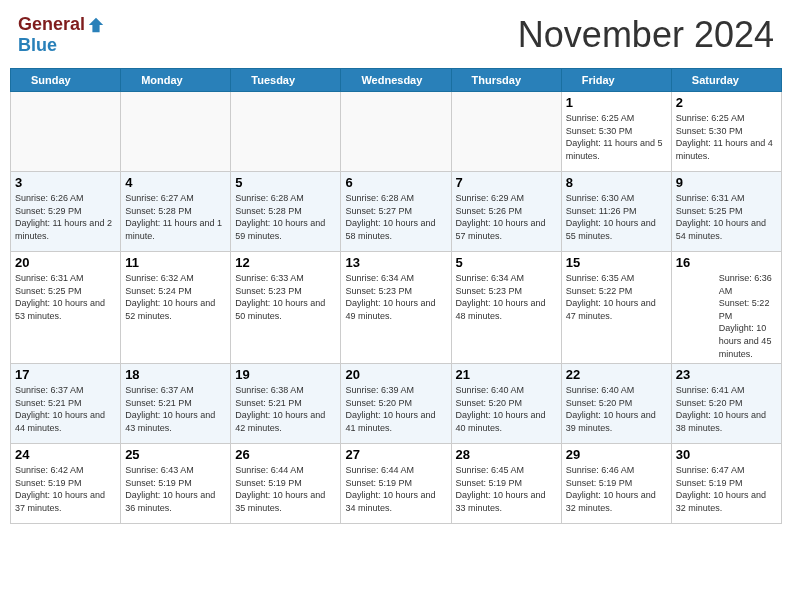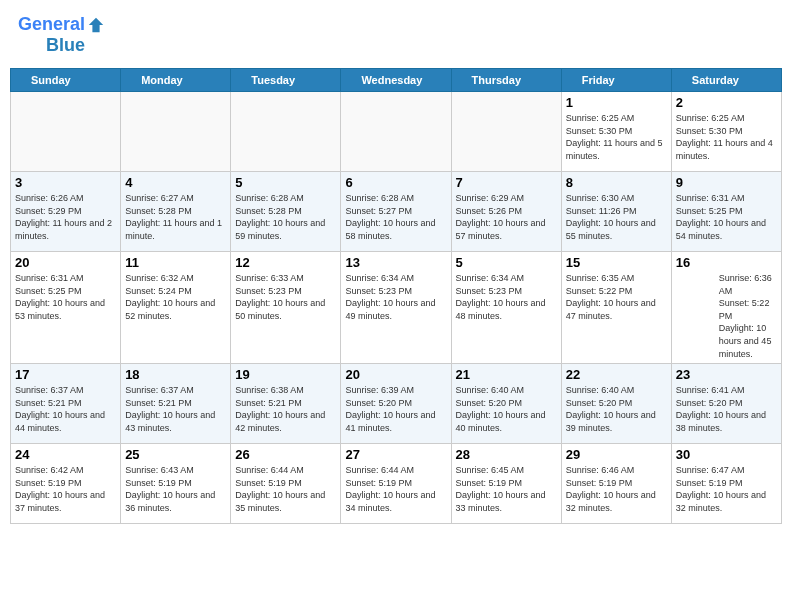--- a/index.html
+++ b/index.html
@@ -18,27 +18,26 @@
       padding: 4px 8px;
     }
     .logo {
       display: flex;
       flex-direction: column;
       align-items: flex-start;
     }
     .logo-general {
       font-size: 18px;
       font-weight: bold;
-      color: #3b82f6;
+      color: #7f1d1d;
     }
     .logo-blue {
       font-size: 18px;
       font-weight: bold;
       color: #2980b9;
-      margin-left: 28px;
     }
     .logo-icon {
       width: 18px;
       height: 18px;
       margin-left: 2px;
     }
     .logo-line {
       display: flex;
       align-items: center;
     }
@@ -99,20 +98,21 @@
   <div class="logo">
     <div class="logo-line">
       <span class="logo-general">General</span>
       <svg class="logo-icon" viewBox="0 0 20 20">
         <polygon points="10,2 18,10 14,10 14,18 6,18 6,10 2,10" fill="#2980b9"></polygon>
       </svg>
     </div>
     <span class="logo-blue">Blue</span>
   </div>
   <div class="title-section">
+    <div class="month-title">November 2024</div>
   </div>
 </div>
 
 <table class="calendar">
   <thead>
     <tr>
     <th>Sunday</th>
         <th>Monday</th>
         <th>Tuesday</th>
         <th>Wednesday</th>

